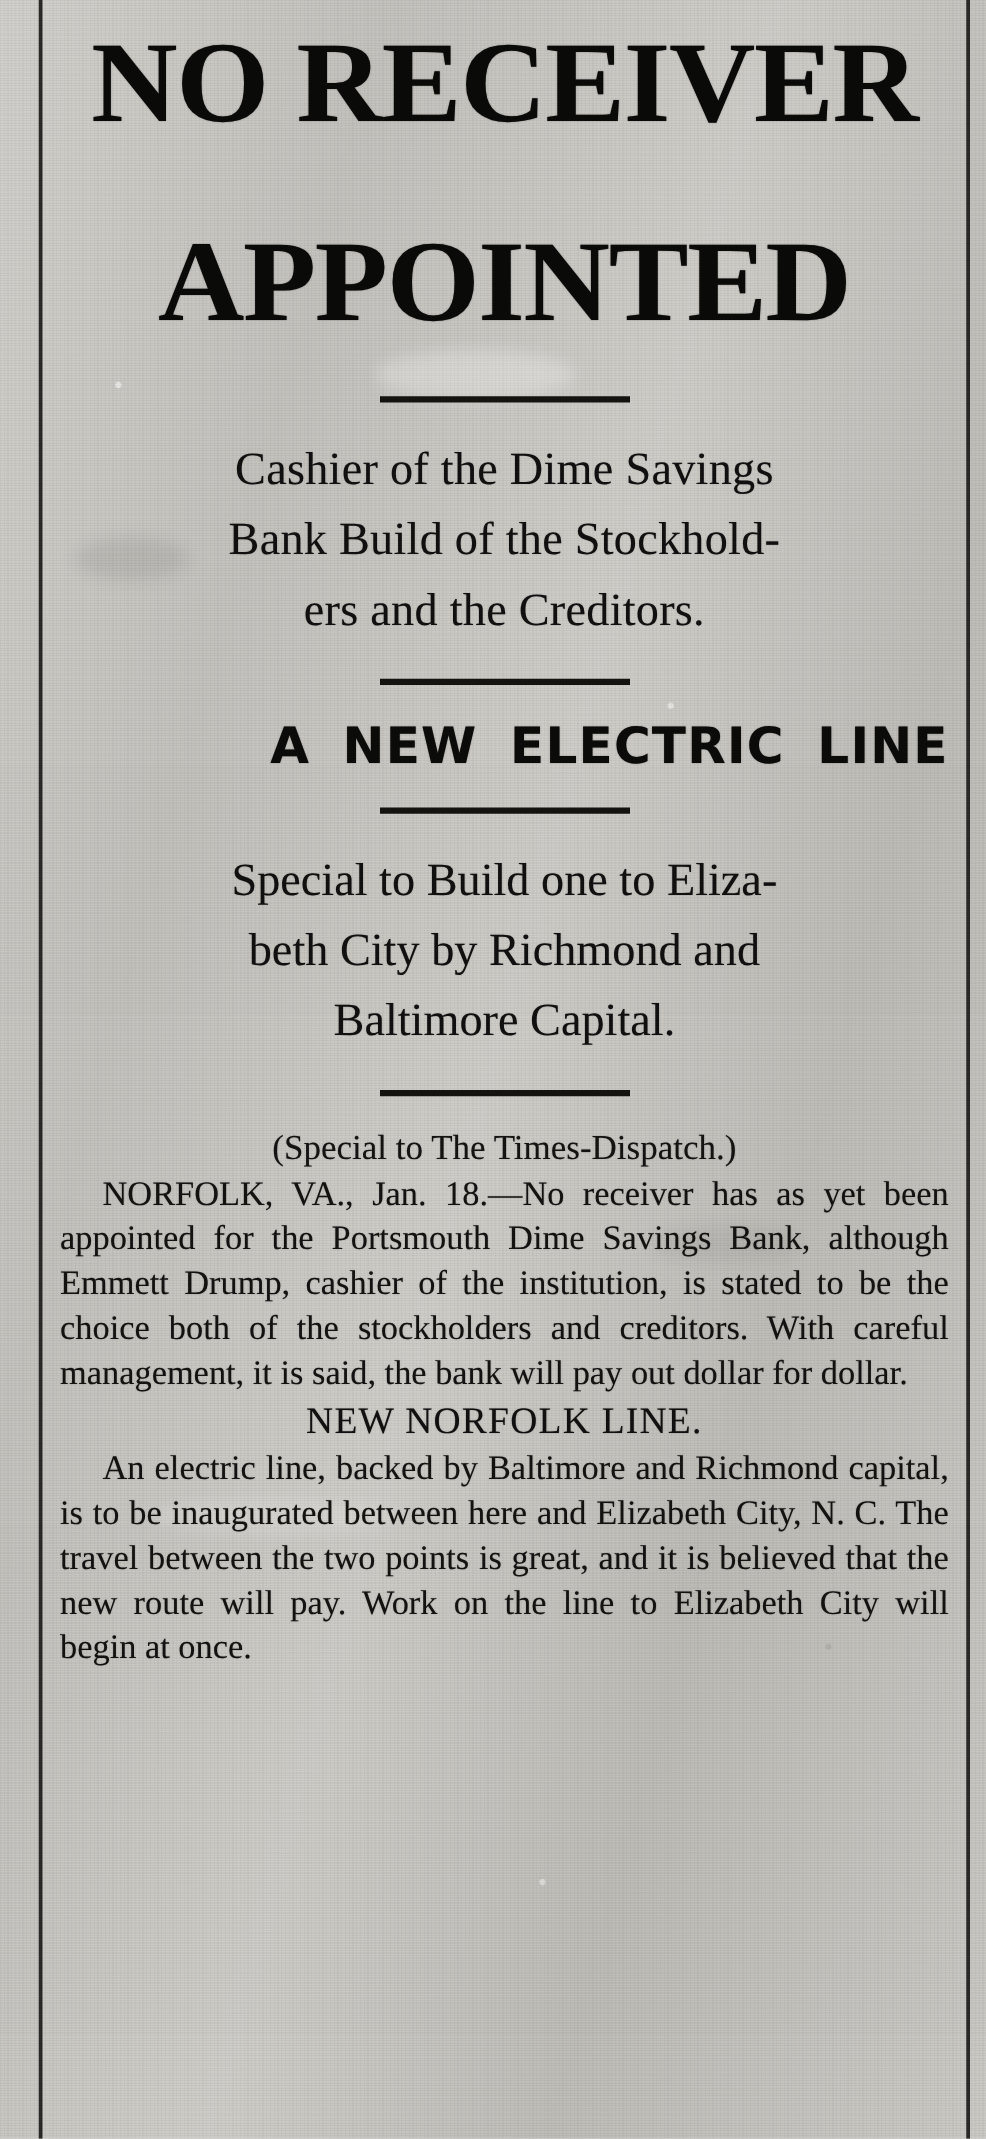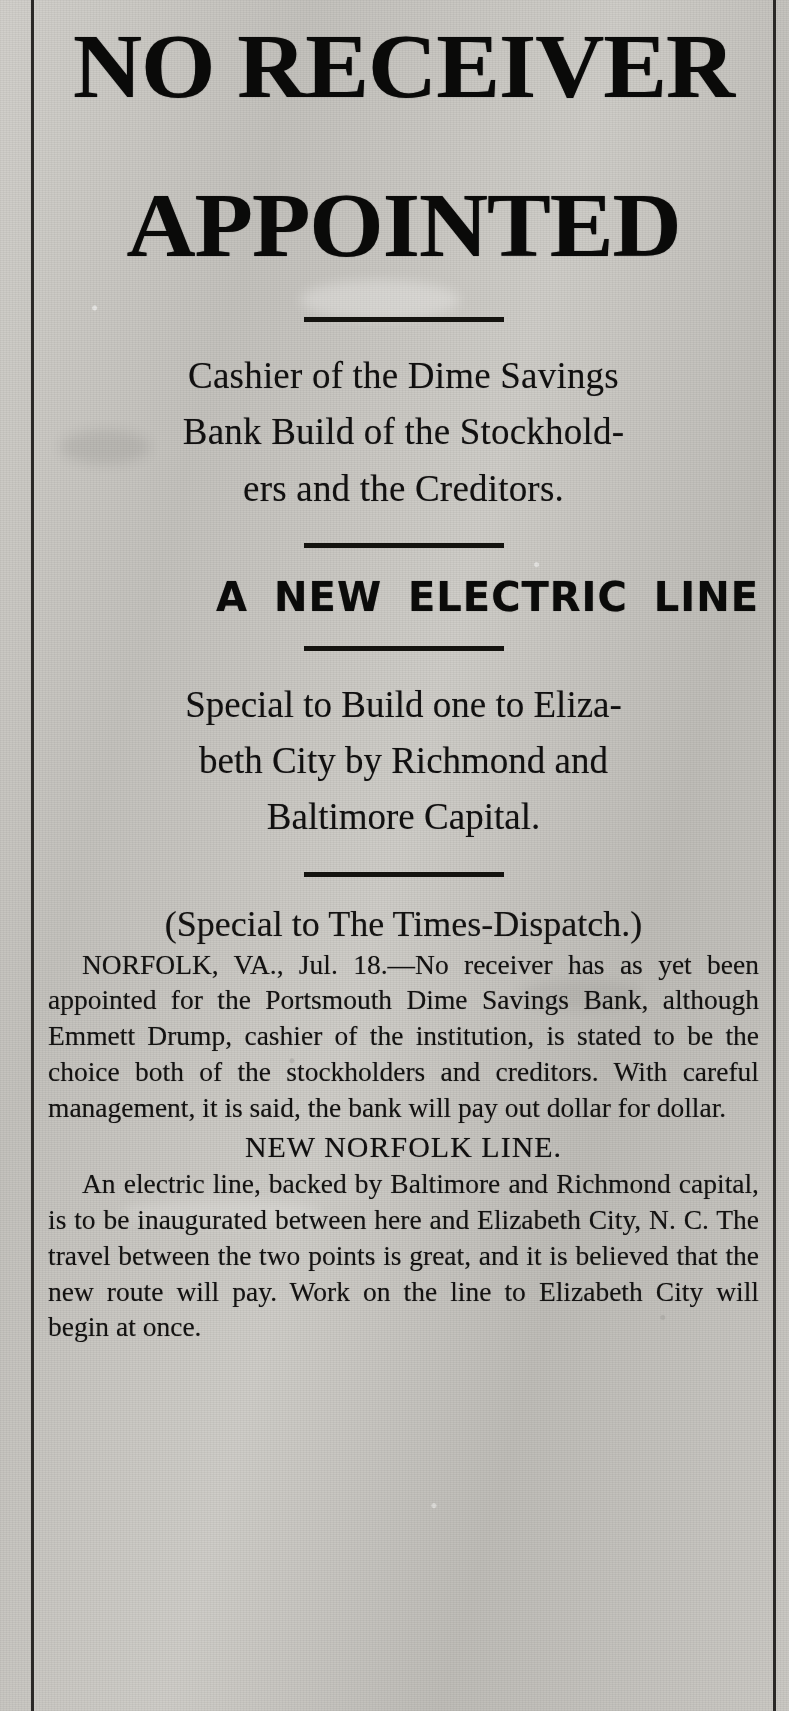--- a/index.html
+++ b/index.html
@@ -113,21 +113,21 @@
     font-family: "Liberation Serif", serif;
     font-size: 37px;
     text-align: center;
     line-height: 1.52;
     color: #111010;
     text-shadow: 0 0 1px rgba(0,0,0,0.30);
   }
 
   .byline {
     font-family: "Liberation Serif", serif;
-    font-size: 36px;
+    font-size: 28px;
     text-align: center;
     color: #141312;
     margin-bottom: 2px;
     text-shadow: 0 0 1px rgba(0,0,0,0.35);
   }
 
   .body-text {
     font-family: "Liberation Serif", serif;
     font-size: 27.5px;
     line-height: 1.30;
@@ -202,20 +202,20 @@
         <div>Baltimore Capital.</div>
       </div>
 
       <div class="rule-wrap">
           <div class="rule"></div>
         </div>
 
       <div class="byline">(Special to The Times-Dispatch.)</div>
 
       <div class="body-text">
-        <p class="indent">NORFOLK, VA., Jul. 18.—No receiver has as yet been appointed for the Portsmouth Dime Savings Bank, although Emmett Drump, cashier of the institution, is stated to be the choice both of the stockholders and creditors. With careful management, it is said, the bank will pay out dollar for dollar.</p>
+        <p class="indent">NORFOLK, VA., Jan. 18.—No receiver has as yet been appointed for the Portsmouth Dime Savings Bank, although Emmett Drump, cashier of the institution, is stated to be the choice both of the stockholders and creditors. With careful management, it is said, the bank will pay out dollar for dollar.</p>
         <div class="sub-sec-head">NEW NORFOLK LINE.</div>
         <p class="indent">An electric line, backed by Baltimore and Richmond capital, is to be inaugurated between here and Elizabeth City, N. C. The travel between the two points is great, and it is believed that the new route will pay. Work on the line to Elizabeth City will begin at once.</p>
       </div>
 
     </div>
   </div>
 </div>
 
 </body></html>

